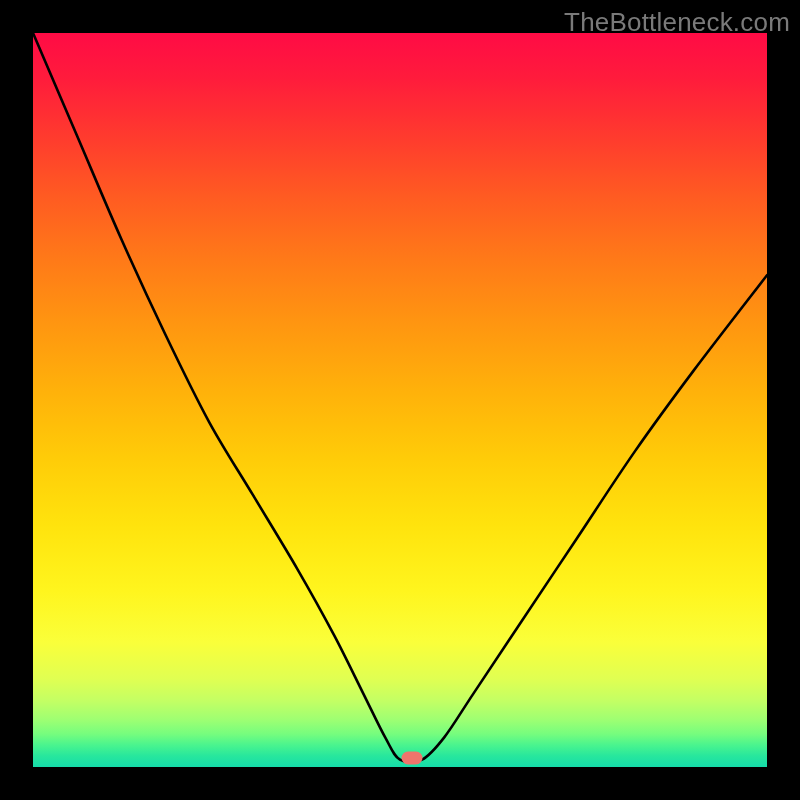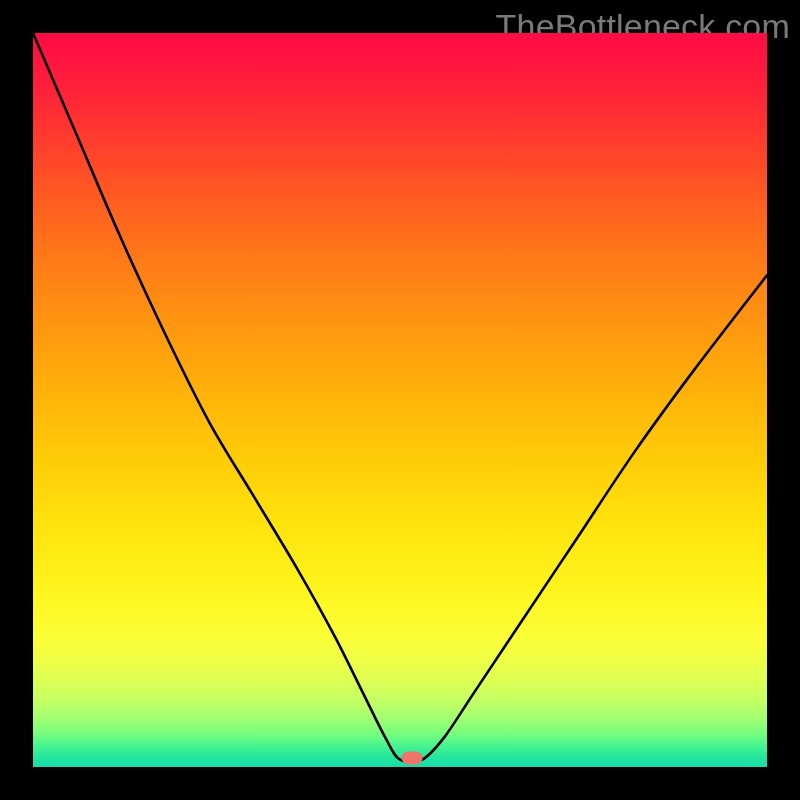--- a/index.html
+++ b/index.html
@@ -66,21 +66,21 @@
     height: 13px;
     border-radius: 7px;
     background: #ef746c;
     transform: translate(-50%, -50%);
   }
   .watermark {
     position: absolute;
     top: 7px;
     right: 10px;
     color: #7a7a7a;
-    font-size: 34px;
+    font-size: 26px;
     font-weight: 500;
     letter-spacing: 0.2px;
     user-select: none;
   }
 </style>
 </head>
 <body>
 
 <div class="frame">
 

